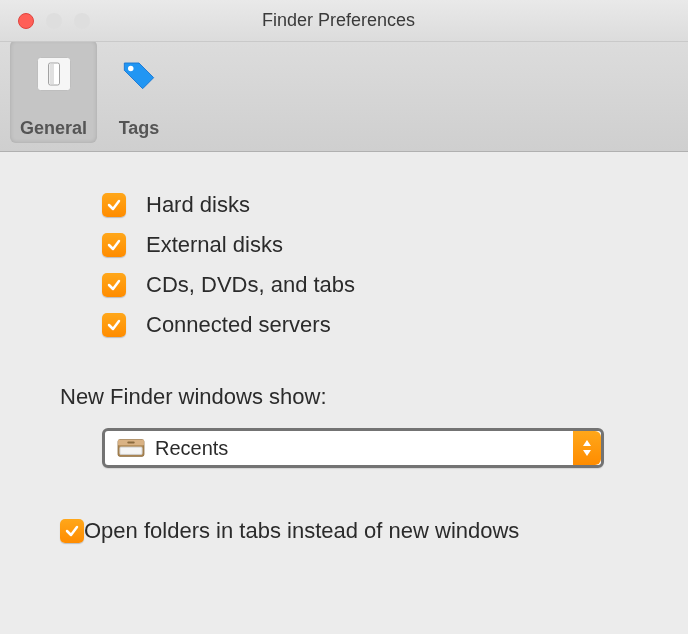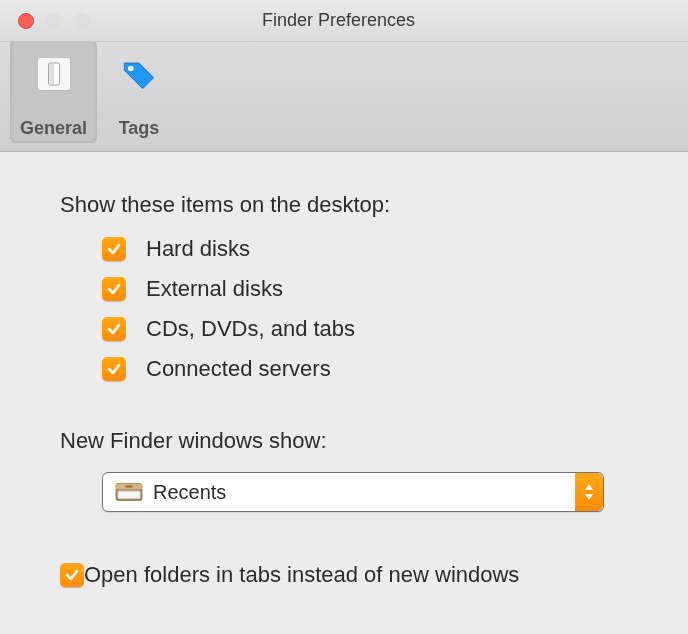--- a/index.html
+++ b/index.html
@@ -84,21 +84,21 @@
     flex-shrink: 0;
   }
   .checkbox svg { width: 16px; height: 16px; }
   .section2 { margin-top: 46px; }
   .select {
     margin-top: 16px;
     margin-left: 42px;
     width: 502px;
     height: 40px;
     background: #fff;
-    border: 1px solid #737373;
+    border: 3px solid #737373;
     border-radius: 6px;
     box-shadow: 0 1px 1px rgba(0,0,0,0.1);
     display: flex;
     align-items: center;
     position: relative;
     padding-left: 10px;
     font-size: 20px;
   }
   .select .sel-icon {
     width: 32px; height: 26px; margin-right: 8px;
@@ -155,21 +155,20 @@
     </div>
     <div class="label">Tags</div>
   </div>
 
 
 
 </div>
 
 <div class="content">
 
-  <div class="section-label">Show these items on the desktop:</div>
 
   <div class="checkbox-row">
     <div class="checkbox">
       <svg viewBox="0 0 16 16">
           <path d="M3 8 L7 12 L13 4" stroke="#fff" stroke-width="2.5" fill="none" stroke-linecap="round" stroke-linejoin="round"></path>
         </svg>
     </div>
     <span>Hard disks</span>
   </div>
 

